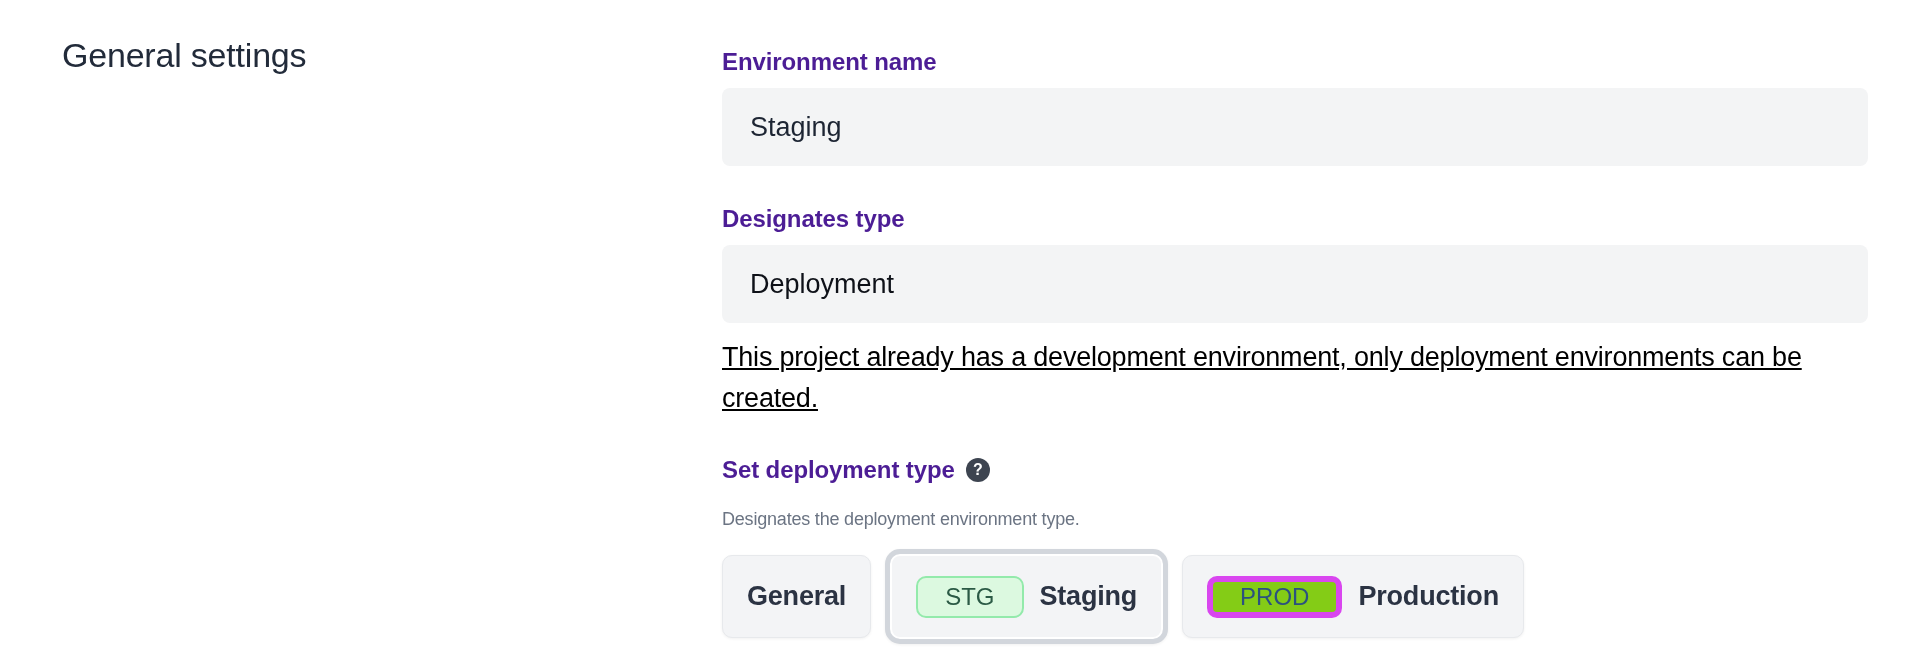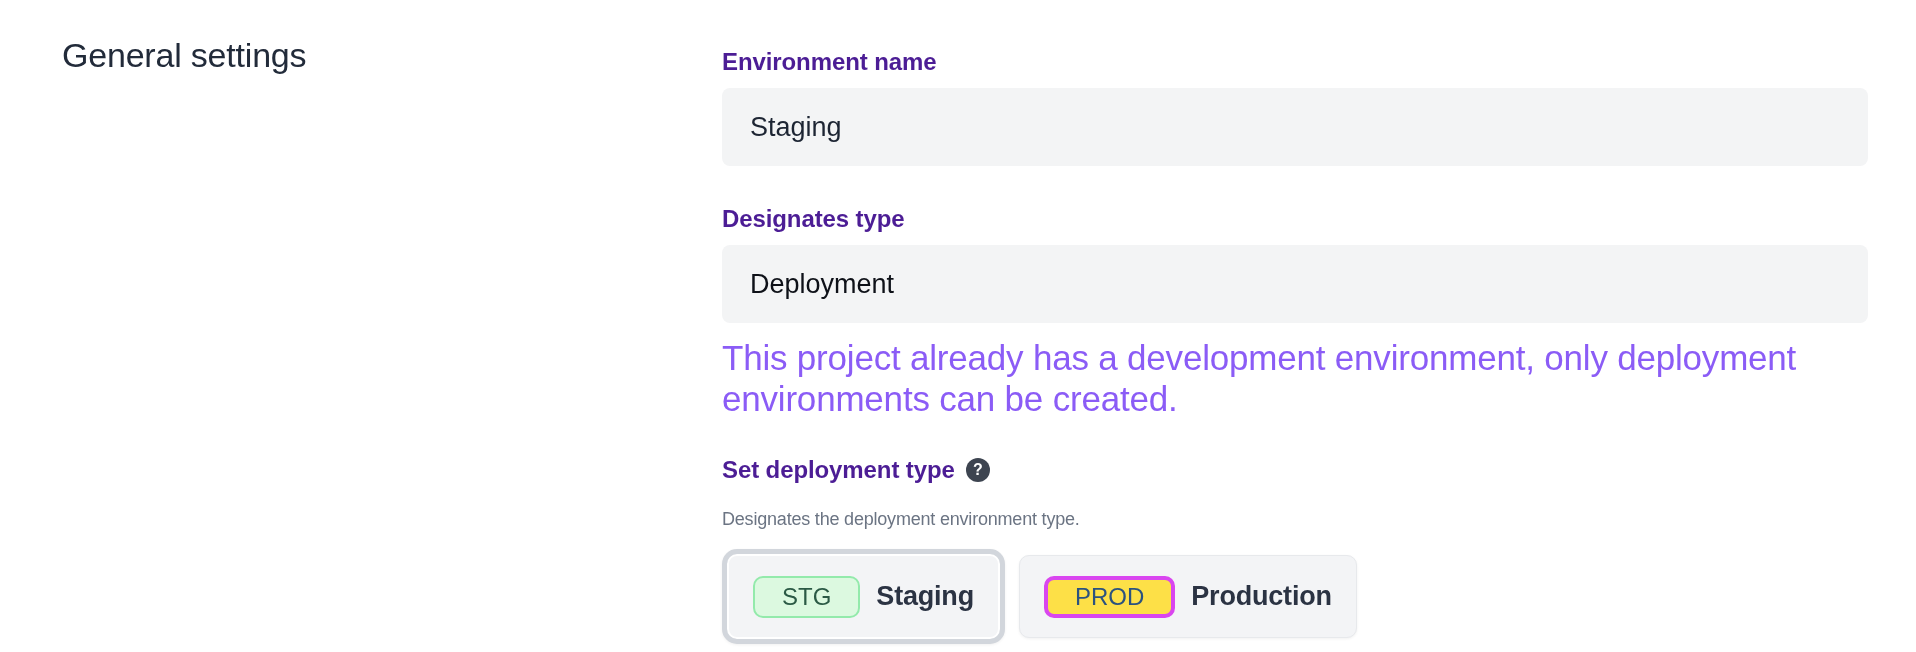--- a/index.html
+++ b/index.html
@@ -46,24 +46,25 @@
     font-family: "Liberation Sans", sans-serif;
     font-size: 27px;
     color: #1d2533;
   }
   .text-field.dark-value { color: #0e1118; }
 
   .label-gap { margin-top: 41px; }
 
   .help-text {
     margin-top: 14px;
-    font-size: 35px;
+    font-size: 27px;
     line-height: 41px;
-    color: #8b5cf6;
+    color: #000000;
     letter-spacing: -0.2px;
+    text-decoration: underline;
   }
 
   .label-row {
     margin-top: 39px;
     display: flex;
     align-items: center;
     gap: 11px;
   }
 
   .help-icon {
@@ -129,22 +130,22 @@
     font-size: 24px;
     font-weight: 400;
     letter-spacing: 0;
   }
   .env-badge.stg {
     background: #dcf9e0;
     border: 2px solid #93eaab;
     color: #2b5a45;
   }
   .env-badge.prod {
-    background: #fde047;
-    border: 4px solid #d946ef;
+    background: #84cc16;
+    border: 6px solid #d946ef;
     color: #2b527f;
   }
 </style>
 </head>
 <body>
 
 <h1 class="page-title">General settings</h1>
 
 <div class="form-col">
 
@@ -160,20 +161,23 @@
 
   <div class="label-row">
     <div class="field-label">Set deployment type</div>
     <div class="help-icon">?</div>
   </div>
 
   <div class="description">Designates the deployment environment type.</div>
 
   <div class="btn-row">
 
+    <button class="type-btn">
+      <span>General</span>
+    </button>
 
     <button class="type-btn selected">
       <span class="env-badge stg">STG</span>
       <span>Staging</span>
     </button>
 
     <button class="type-btn">
       <span class="env-badge prod">PROD</span>
       <span>Production</span>
     </button>

